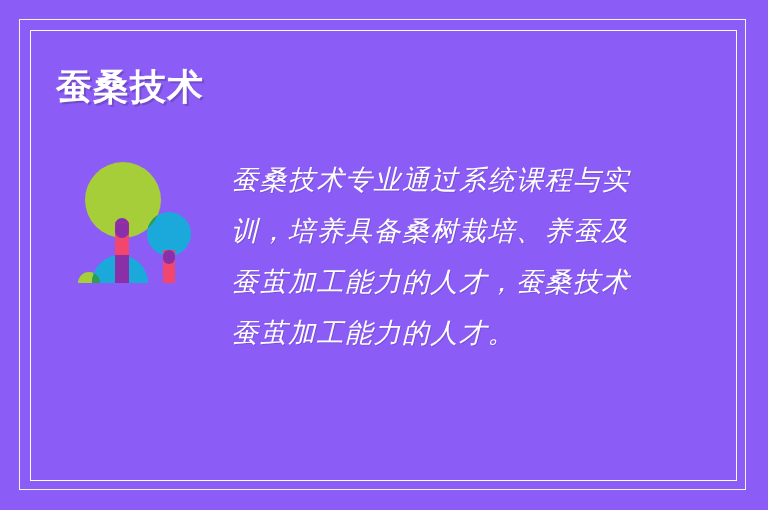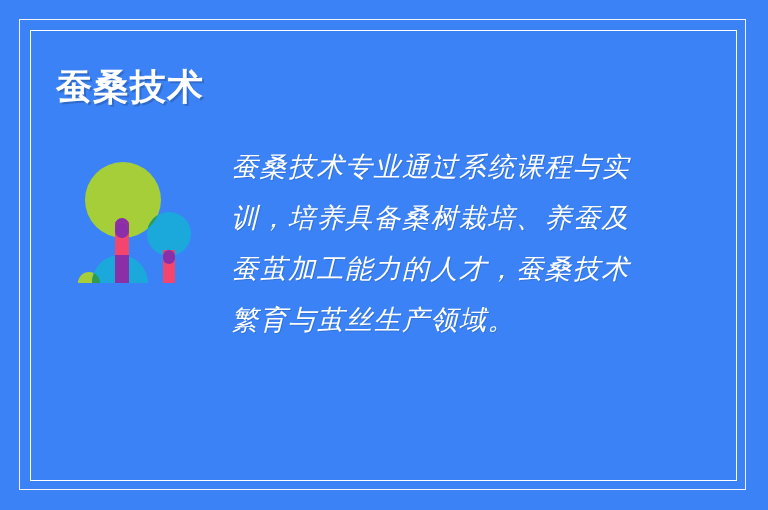--- a/index.html
+++ b/index.html
@@ -9,21 +9,21 @@
   body {
     width: 768px;
     height: 510px;
     overflow: hidden;
     font-family: "Liberation Sans", sans-serif;
   }
   #card {
     position: relative;
     width: 768px;
     height: 510px;
-    background: #3b82f6;
+    background: #8b5cf6;
     overflow: hidden;
   }
   
   .frame-outer {
     position: absolute;
     left: 19px;
     top: 19px;
     width: 727px;
     height: 471px;
     border: 1.5px solid #f2f3f7;
@@ -59,21 +59,21 @@
     position: absolute;
     left: 70px;
     top: 150px;
     width: 130px;
     height: 140px;
   }
   
   .body-copy {
     position: absolute;
     left: 231px;
-    top: 141px;
+    top: 154px;
     width: 420px;
     color: #ffffff;
     font-size: 27px;
     line-height: 51px;
     letter-spacing: 1.5px;
     font-family: "DejaVu Sans", "Liberation Sans", sans-serif;
     font-style: italic;
     font-weight: 400;
     text-shadow: 1px 1px 0 rgba(0,0,0,0.12);
   }
@@ -125,16 +125,16 @@
         <rect x="93" y="100" width="12" height="33" fill="#f2466e"></rect>
         <rect x="93" y="100" width="12" height="14" rx="6" fill="#8b2fa8"></rect>
       </g>
     </svg>
   </div>
 
   <div class="body-copy">
     <span class="line">蚕桑技术专业通过系统课程与实</span>
     <span class="line">训，培养具备桑树栽培、养蚕及</span>
     <span class="line">蚕茧加工能力的人才，蚕桑技术</span>
-    <span class="line">繁育与茧丝生产领域。</span>
+    <span class="line">蚕茧加工能力的人才。</span>
   </div>
 
 </div>
 
 </body></html>

